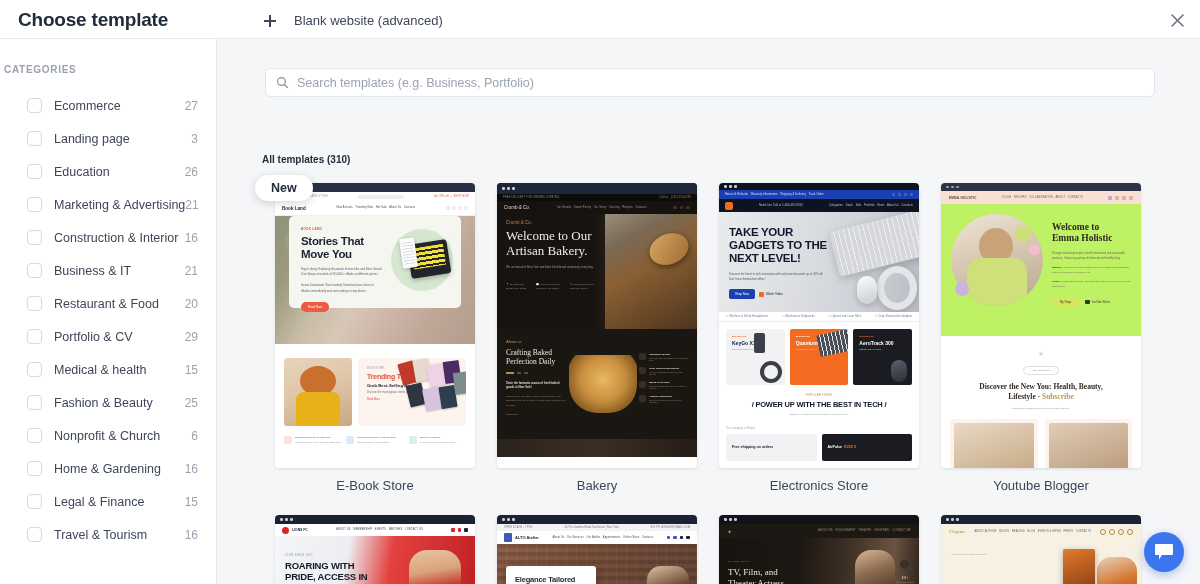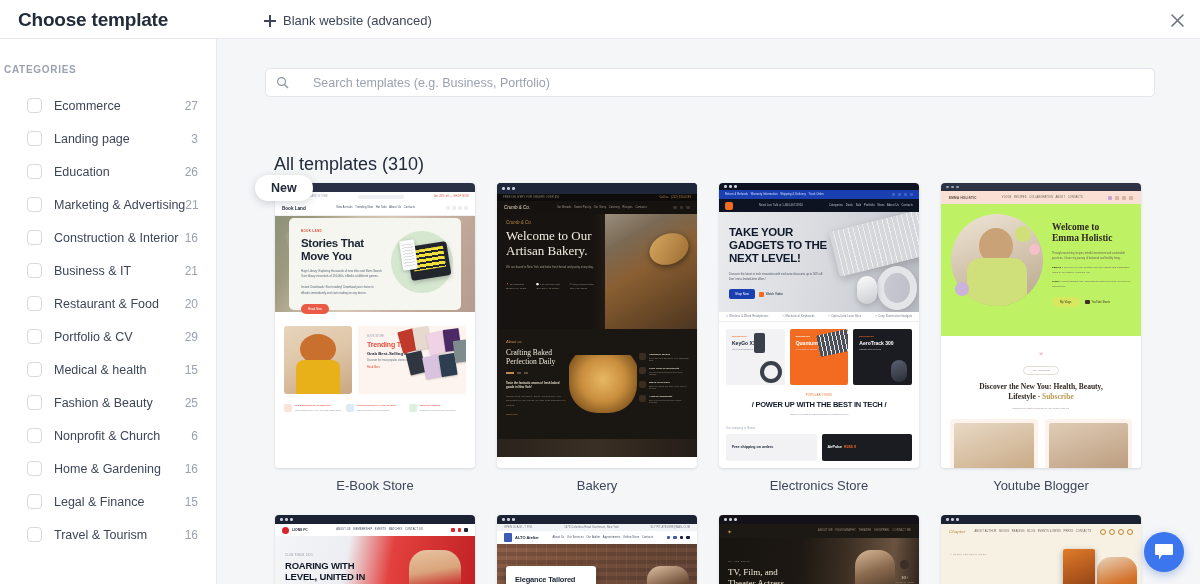--- a/index.html
+++ b/index.html
@@ -19,21 +19,21 @@
     border-bottom: 1px solid #e8eaee;
     display: flex; align-items: center;
   }
   .header-title {
     position: absolute; left: 18px; top: 9px;
     font-size: 19px; font-weight: bold; letter-spacing: -0.2px;
     color: #222b3a;
   }
   .blank-site {
     position: absolute; left: 264px; top: 13px;
-    display: flex; align-items: center; gap: 7px;
+    display: flex; align-items: center; gap: 18px;
     cursor: pointer;
   }
   .plus-icon {
     width: 12px; height: 12px; position: relative; display: inline-block;
   }
   .plus-icon::before, .plus-icon::after {
     content: ""; position: absolute; background: #3d4658;
   }
   .plus-icon::before { left: 5px; top: 0; width: 2px; height: 12px; }
   .plus-icon::after { top: 5px; left: 0; width: 12px; height: 2px; }
@@ -98,32 +98,32 @@
     width: 890px; height: 29px;
     background: #ffffff;
     border: 1px solid #e3e6eb;
     border-radius: 5px;
     display: flex; align-items: center;
     padding: 0 10px;
   }
   .search-icon { width: 13px; height: 13px; flex-shrink: 0; }
   .search-input {
     border: none; outline: none;
-    margin-left: 24px;
+    margin-left: 8px;
     font-size: 12.5px;
     font-family: "Liberation Sans", sans-serif;
     color: #3d4658;
     width: 100%;
     background: transparent;
   }
   .search-input::placeholder { color: #9aa2b1; }
 
   .all-templates {
     position: absolute; top: 115px; left: 45px;
-    font-size: 18px; font-weight: normal; color: #222b3a; margin-left: 12px;
+    font-size: 10px; font-weight: bold; color: #222b3a;
   }
 
   
   .grid {
     position: absolute; top: 144px; left: 58px;
     width: 890px;
     display: flex; flex-wrap: wrap;
     gap: 22px 22px;
   }
   .card { width: 200px; position: relative; }
@@ -171,25 +171,25 @@
     display: flex; align-items: center; justify-content: space-between;
     padding: 0 6px;
   }
   .ebook-nav {
     height: 15px; background: #fff;
     display: flex; align-items: center; justify-content: space-between;
     padding: 0 7px;
     border-bottom: 1px solid #f0f0f2;
   }
   .ebook-hero {
-    height: 96px;
+    height: 128px;
     background:
       linear-gradient(118deg,#8d9278 0%,#9d9a7e 16%,#c9bda7 33%,#d8c7b6 47%,#cdb6a8 62%,#bfa898 78%,#b49c8e 100%);
     position: relative;
-    display: flex; align-items: center; justify-content: center;
+    display: flex; justify-content: center;
   }
   .ebook-hero::before {
     content:""; position:absolute; left:6%; top:8%; width:40%; height:30%;
     background: rgba(255,255,255,.07); transform: rotate(-12deg); border-radius:3px;
   }
   .ebook-card {
     width: 172px; height: 92px;
     background: #f4f6ef;
     border-radius: 5px;
     position: relative;
@@ -875,21 +875,21 @@
             <i style="width:3.5px;height:3.5px;background:#1b2233;border-radius:1px;display:inline-block"></i>
           </span>
         </div>
         <div class="lf-hero">
           <div class="lf-player"></div>
 
           <div style="position:relative;z-index:2">
             <div class="lf-k">CLUB SINCE 1921</div>
             <div class="lf-h">
               <span>ROARING WITH</span><br>
-              <span>LEVEL, UNITED IN</span><br>
+              <span>PRIDE, ACCESS IN</span><br>
               <span>STRENGTH</span>
             </div>
 
           </div>
         </div>
       </div>
     </div>
 
     <div class="card">
       <div class="thumb">

